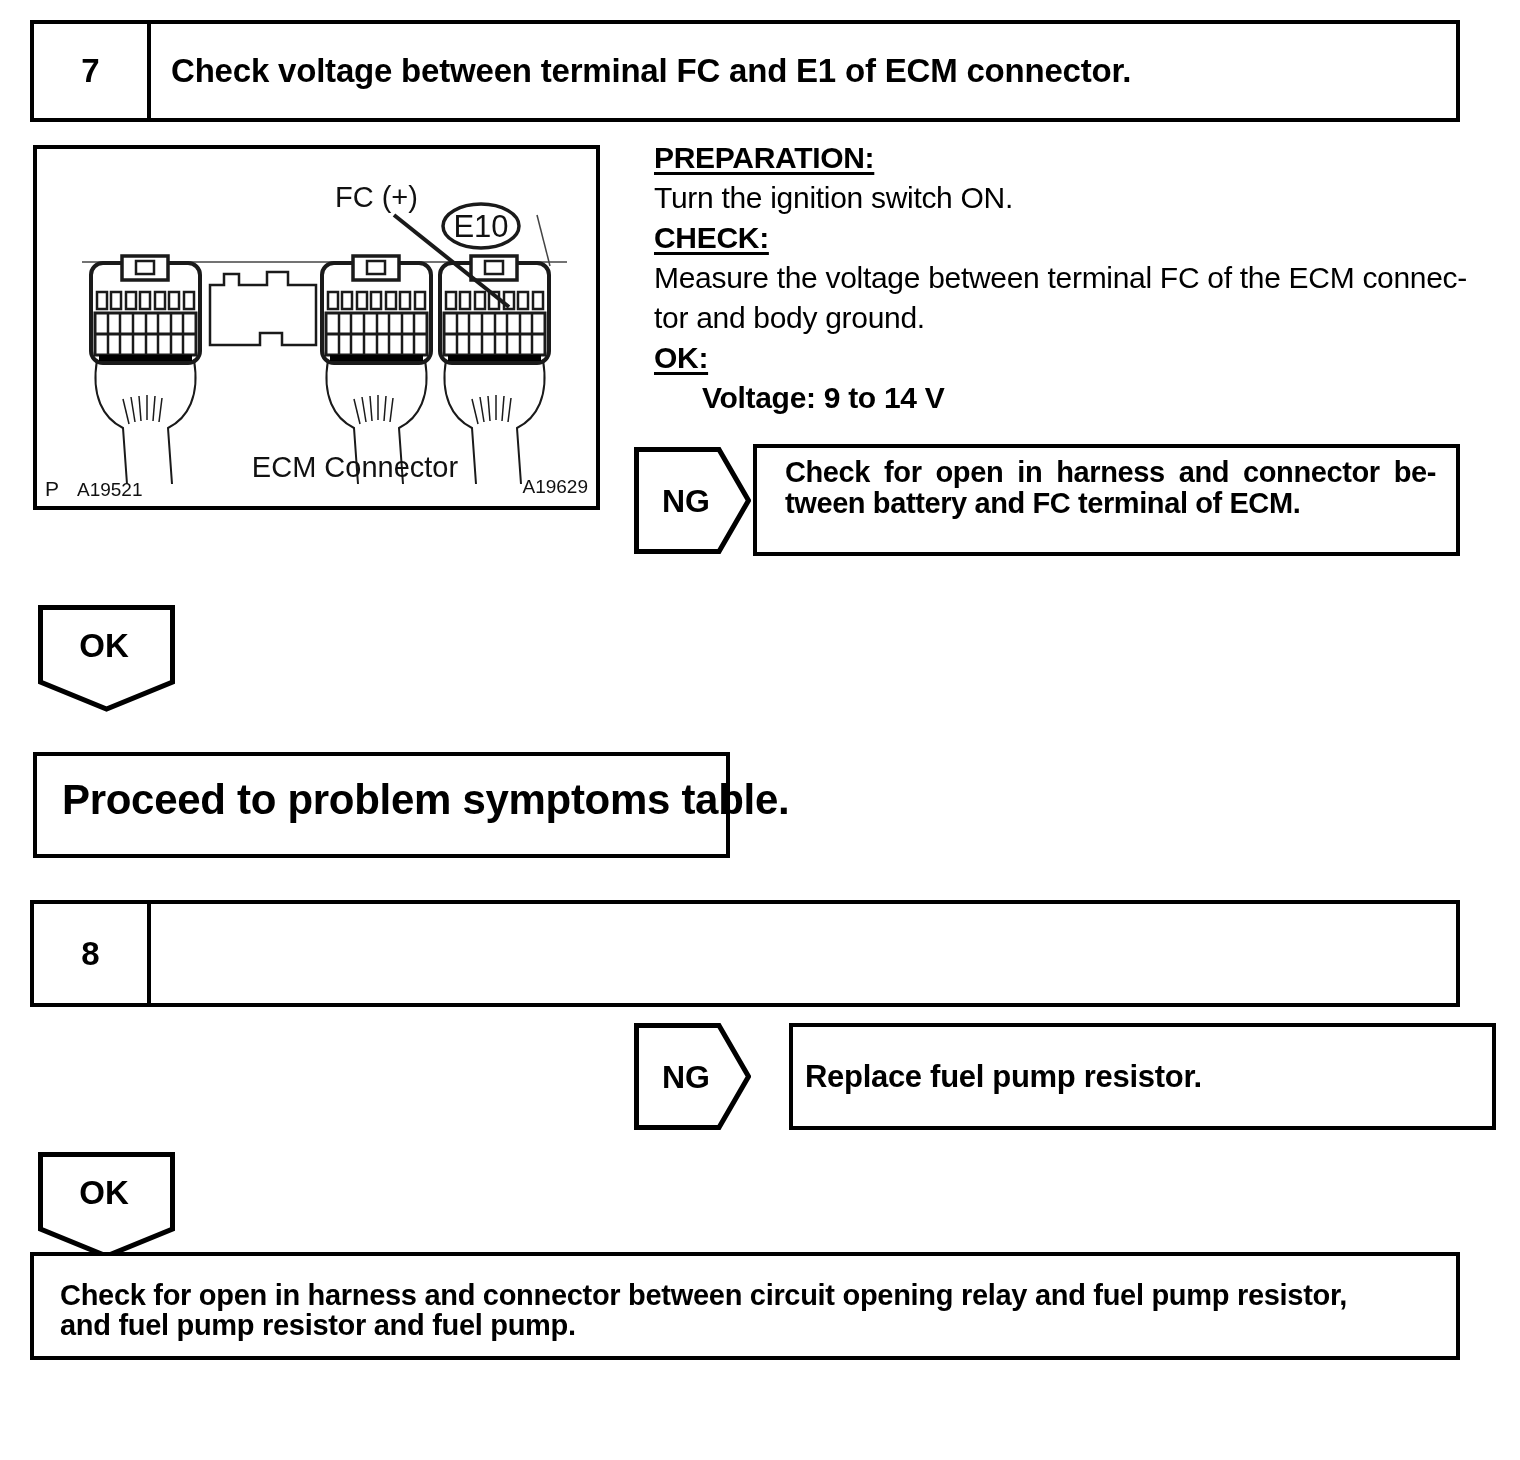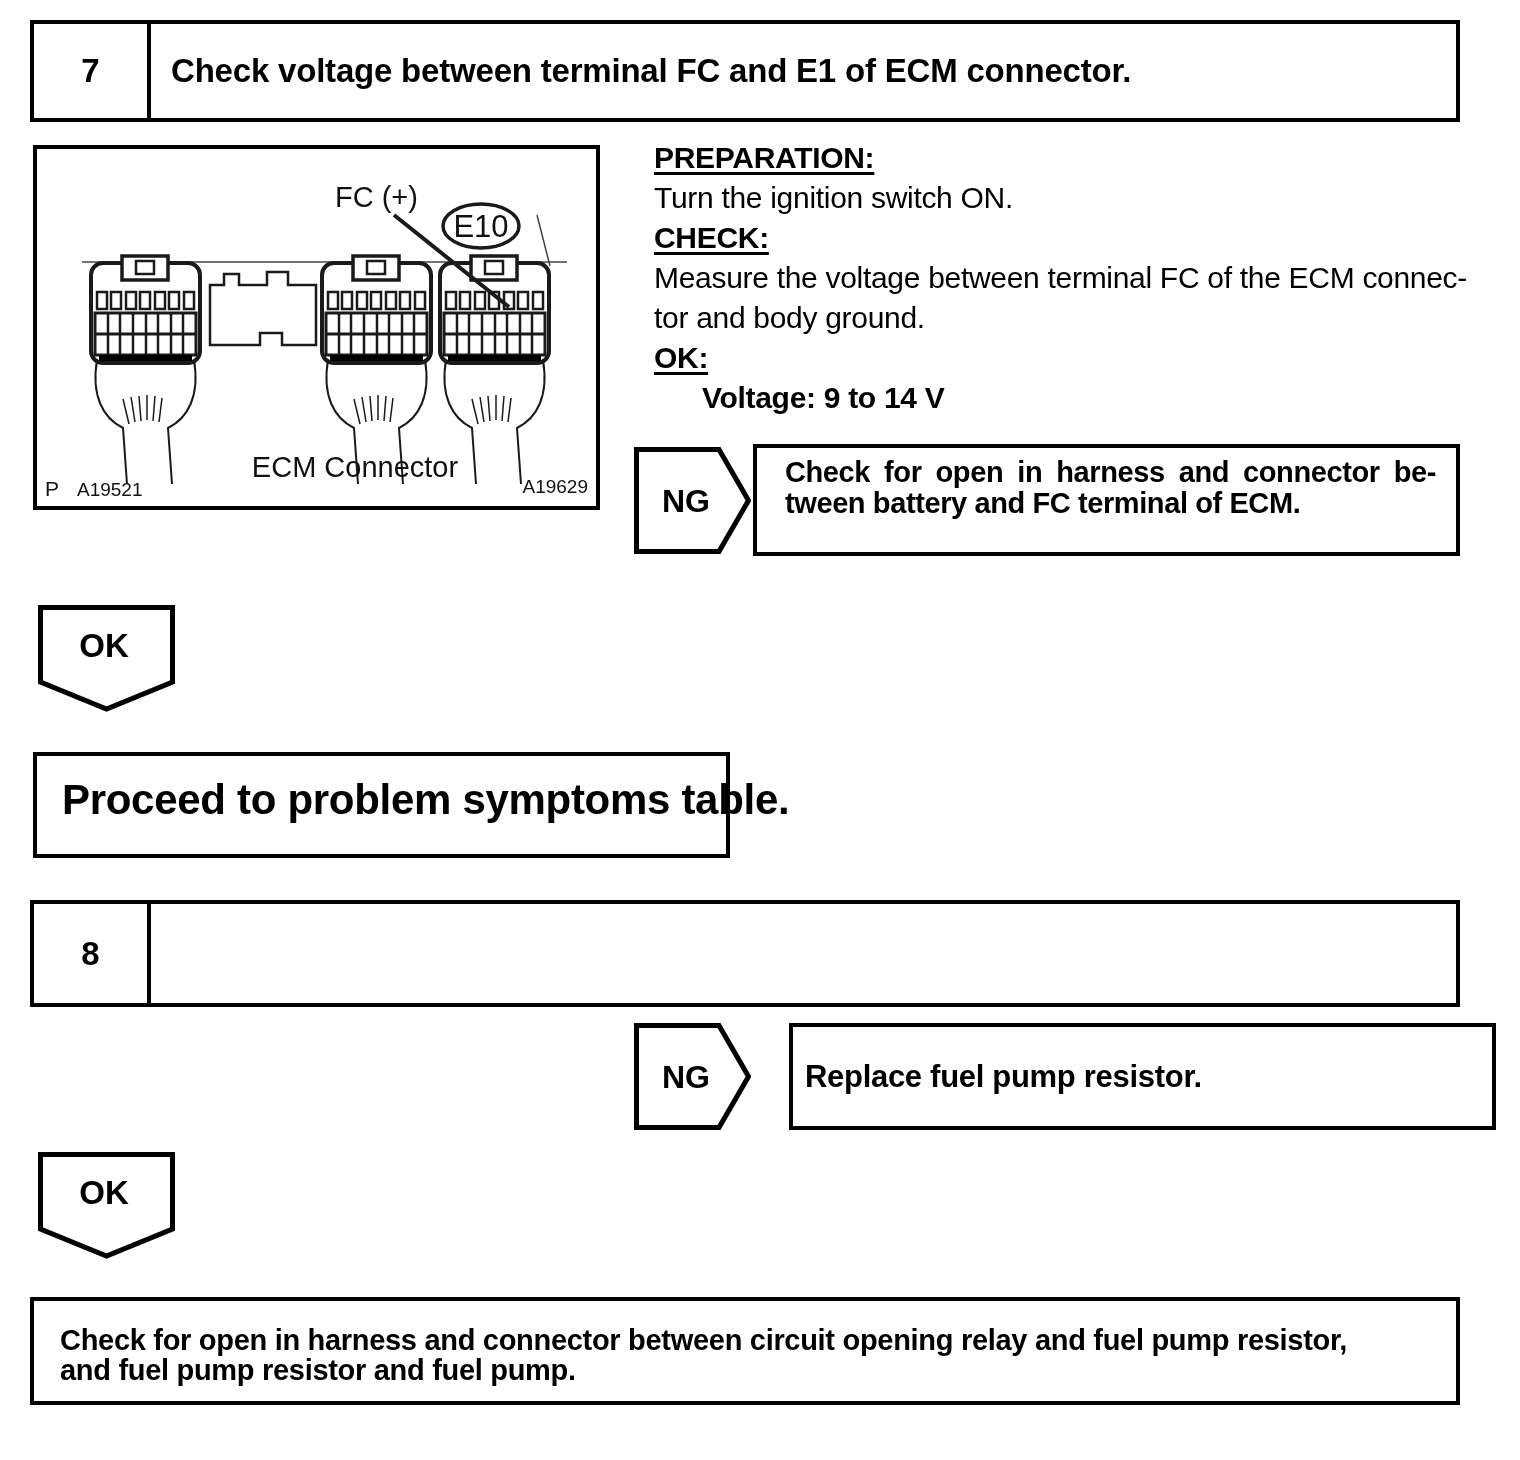--- a/index.html
+++ b/index.html
@@ -165,20 +165,20 @@
     <div class="inner">Replace fuel pump resistor.</div>
   </div>
 
   <div class="pent" style="left:29px;top:1152px;">
     <svg width="137" height="107" viewBox="0 0 137 107">
       <path d="M2.5,2.5 H134.5 V77 L68.5,104 L2.5,77 Z" fill="#fff" stroke="#000" stroke-width="5"></path>
       <text x="66" y="52" text-anchor="middle" font-size="33" font-weight="bold">OK</text>
     </svg>
   </div>
 
-  <div class="box" id="result-box" style="left:30px;top:1297px;width:1430px;height:108px;">
+  <div class="box" id="result-box" style="left:30px;top:1252px;width:1430px;height:108px;">
     <div class="inner">
       <span class="nline">Check for open in harness and connector between circuit opening relay and fuel pump resistor,</span>
       <span class="nline">and fuel pump resistor and fuel pump.</span>
     </div>
   </div>
 
 </div>
 
 </body></html>

